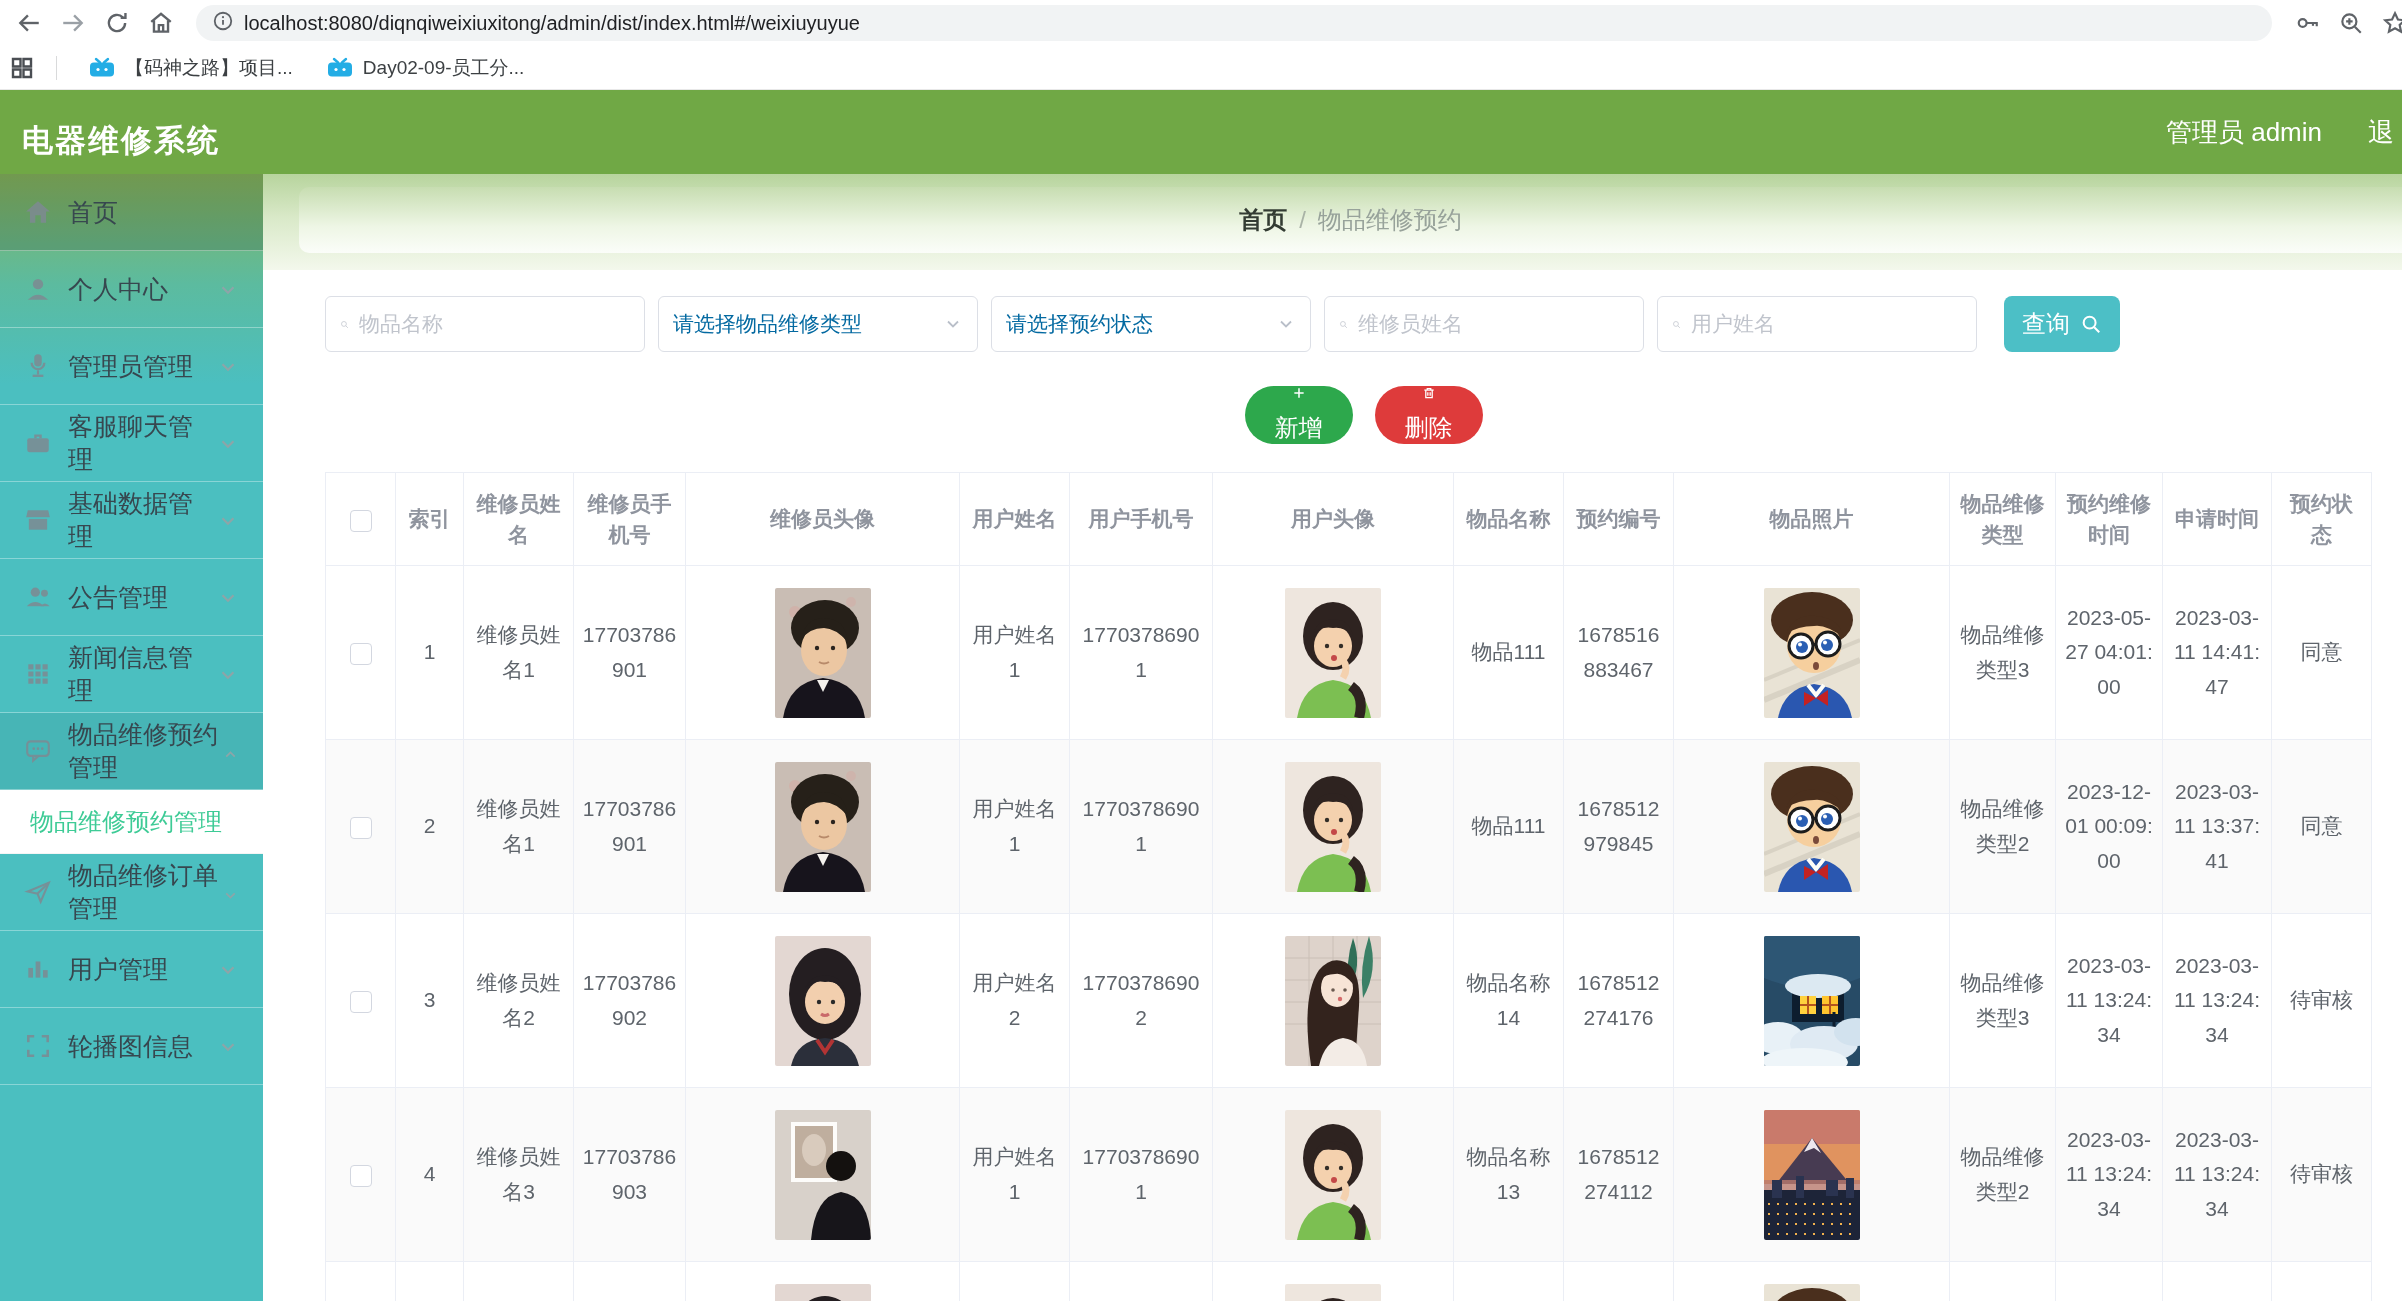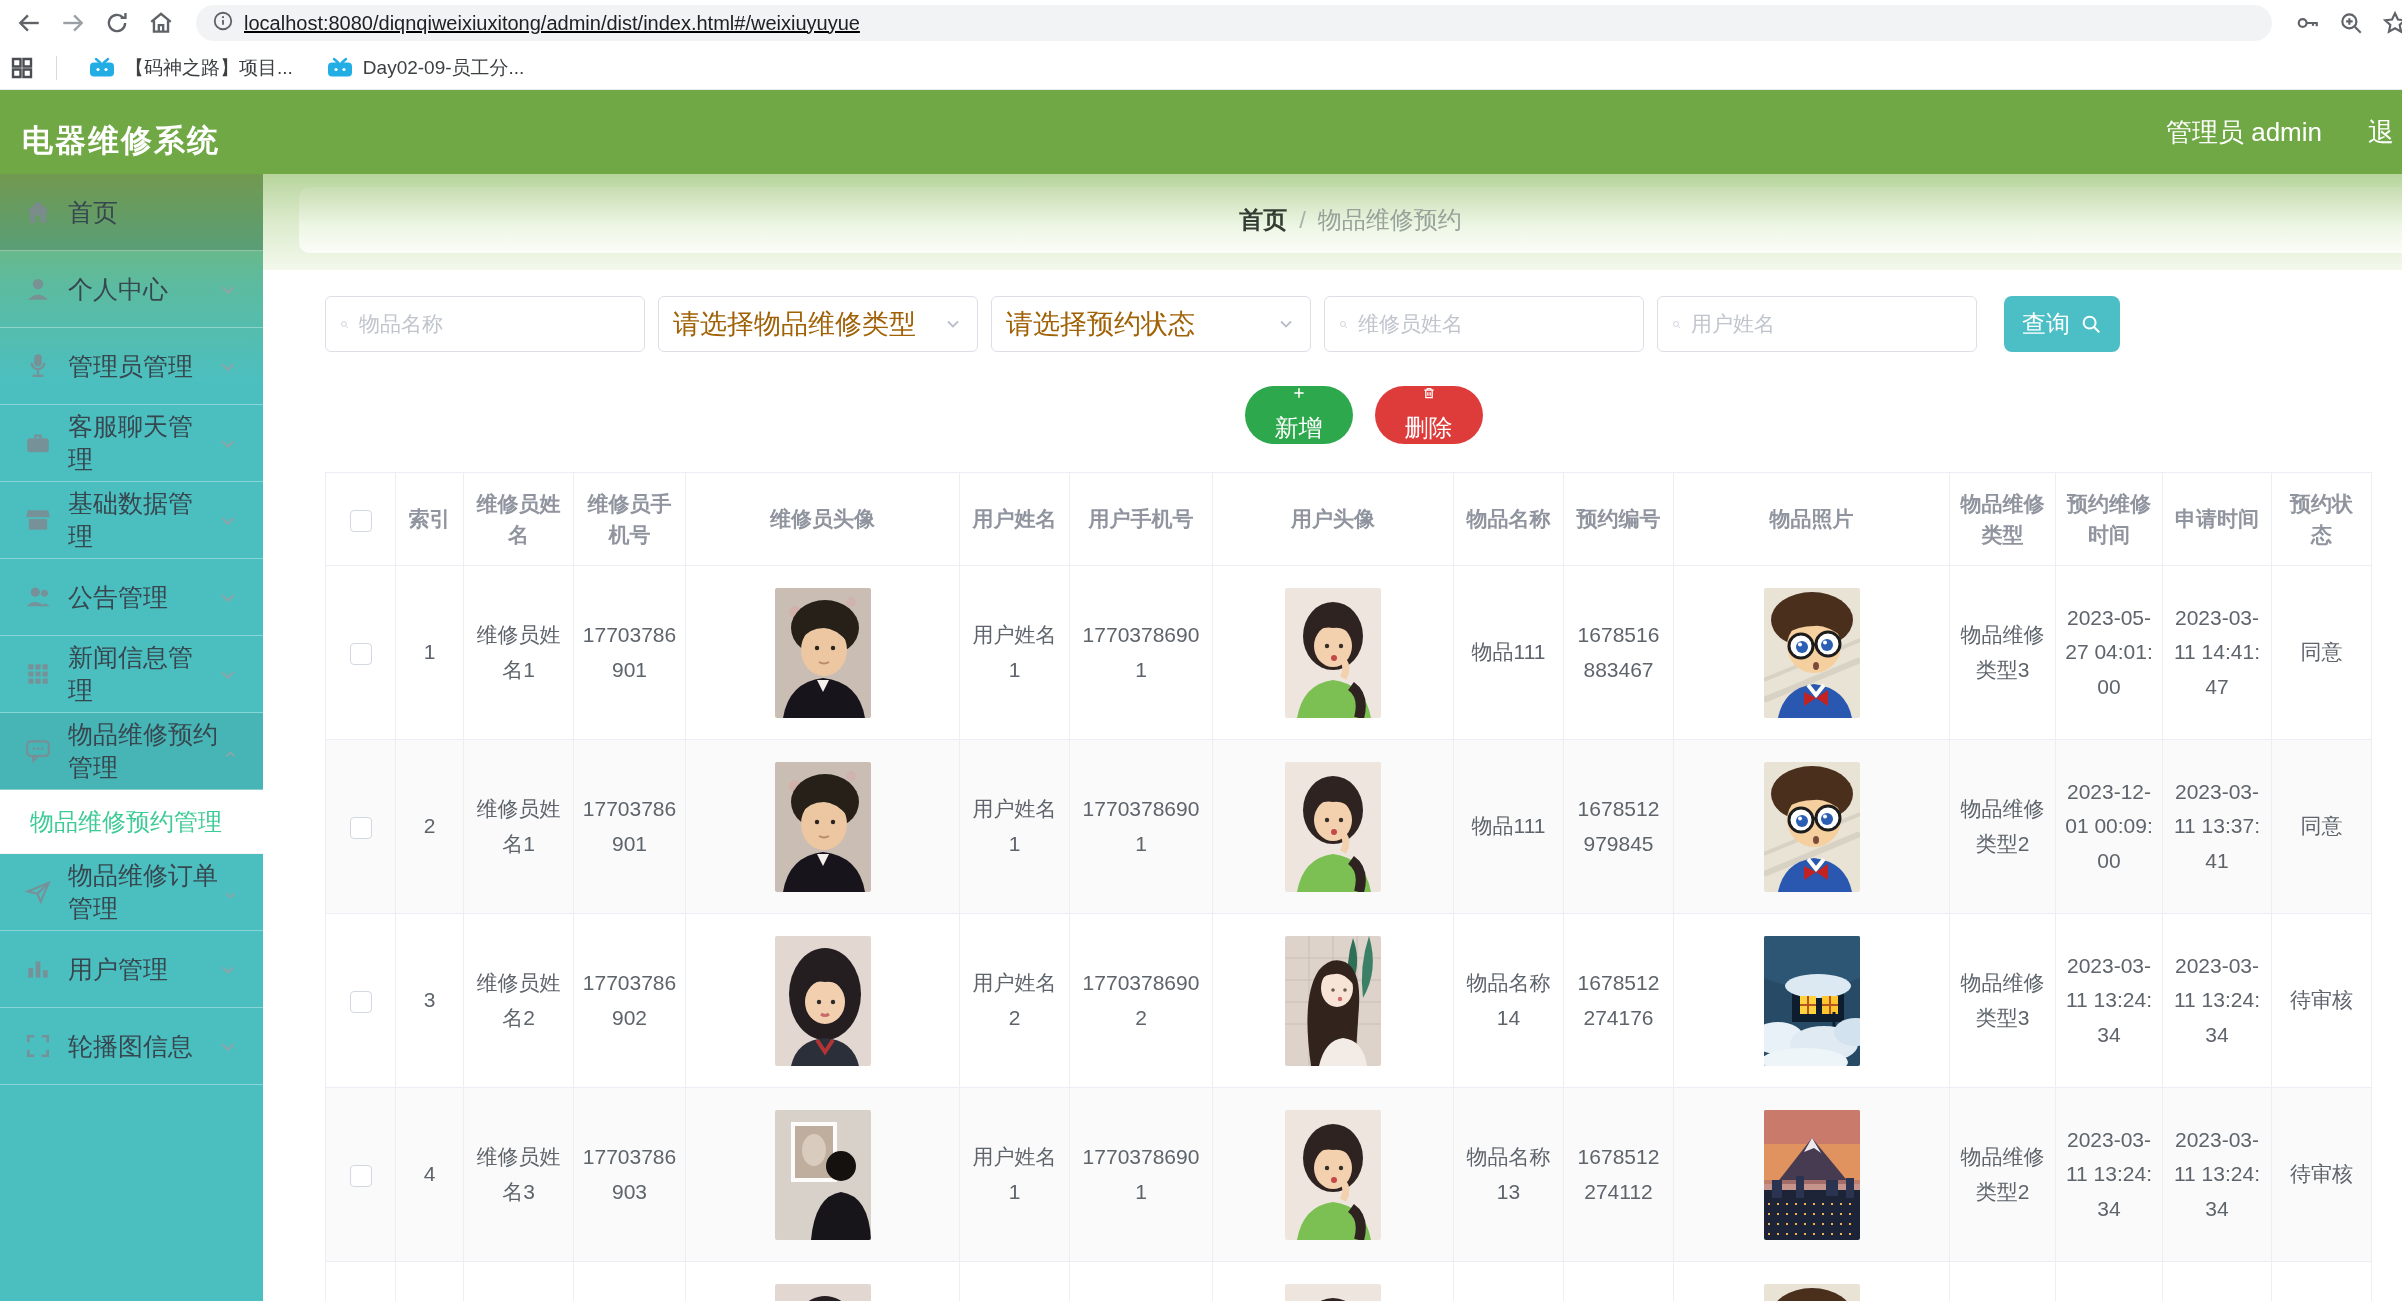--- a/index.html
+++ b/index.html
@@ -2,21 +2,21 @@
 <html style="--header_green: #70a845; --sidebar_teal: #4bbfc0; --active_menu_text: #3ecb96; --search_btn: #4cbfc6; --add_btn: #2da84c; --delete_btn: #de3b3b; --bilibili_blue: #23ade5;"><head>
 <meta charset="utf-8">
 <style>
   * { margin:0; padding:0; box-sizing:border-box; }
   html,body { width:2402px; height:1301px; overflow:hidden; background:#fff;
     font-family:"Liberation Sans","DejaVu Sans",sans-serif; }
 
   
   .btoolbar { height:46px; background:#fff; display:flex; align-items:center; padding:0 10px; gap:6px; }
   .bicon { width:38px; height:38px; display:flex; align-items:center; justify-content:center; border-radius:50%; flex:0 0 auto; }
-  .url-pill { flex:1; height:36px; background:#f1f3f4; border-radius:18px; display:flex; align-items:center; padding:0 16px; gap:10px; margin:0 10px; overflow:hidden;text-decoration:underline; }
+  .url-pill { flex:1; height:36px; background:#f1f3f4; border-radius:18px; display:flex; align-items:center; padding:0 16px; gap:10px; margin:0 10px; overflow:hidden; }
   .url-text { font-size:20px; color:#202124; white-space:nowrap; }
   .bookbar { height:44px; background:#fff; display:flex; align-items:center; padding:0 10px; gap:14px; border-bottom:1px solid #e8e8e8; }
   .bm-sep { width:1px; height:24px; background:#d9dadb; margin:0 8px; }
   .bm-item { display:flex; align-items:center; gap:10px; font-size:19px; color:#3c4043; padding:4px 10px; border-radius:6px; }
 
   
   .app-header { height:84px; background:var(--header_green); display:flex; align-items:center; padding:0 22px; overflow:hidden; }
   .app-title { color:#fff; font-size:31px; font-weight:bold; letter-spacing:2px;margin-top:18px; }
   .hdr-right { margin-left:auto; display:flex; align-items:center; color:#fff; font-size:26px; gap:46px; }
   .hdr-logout { margin-right:-14px; white-space:nowrap; }
@@ -45,21 +45,21 @@
 
   .content { flex:1; padding-left:62px; overflow:hidden; }
 
   
   .filters { display:flex; gap:13px; margin-top:26px; align-items:center; }
   .f-box { width:320px; height:56px; background:#fff; border:1px solid #dcdfe6; border-radius:6px;
     display:flex; align-items:center; padding:0 14px; gap:10px; }
   .f-box input { border:none; outline:none; flex:1; font-size:21px; color:#555; background:transparent; font-family:inherit; }
   .f-box input::placeholder { color:#c0c4cc; }
   .f-select { justify-content:space-between; }
-  .f-ph { font-size:27px; color:#a16207; }
+  .f-ph { font-size:21px; color:#0369a1; }
   .search-btn { margin-left:14px; width:116px; height:56px; border:none; border-radius:8px; background:var(--search_btn);
     color:#fff; font-size:24px; display:flex; align-items:center; justify-content:center; gap:10px; cursor:pointer; font-family:inherit; }
 
   
   .action-row { margin-top:34px; display:flex; justify-content:center; gap:22px; }
   .pill-btn { height:58px; padding:0 30px; border:none; border-radius:29px; color:#fff; font-size:24px;
     display:flex; align-items:center; gap:12px; cursor:pointer; font-family:inherit;flex-direction:column; }
   .pill-btn.add { background:var(--add_btn); }
   .pill-btn.del { background:var(--delete_btn); }
 

